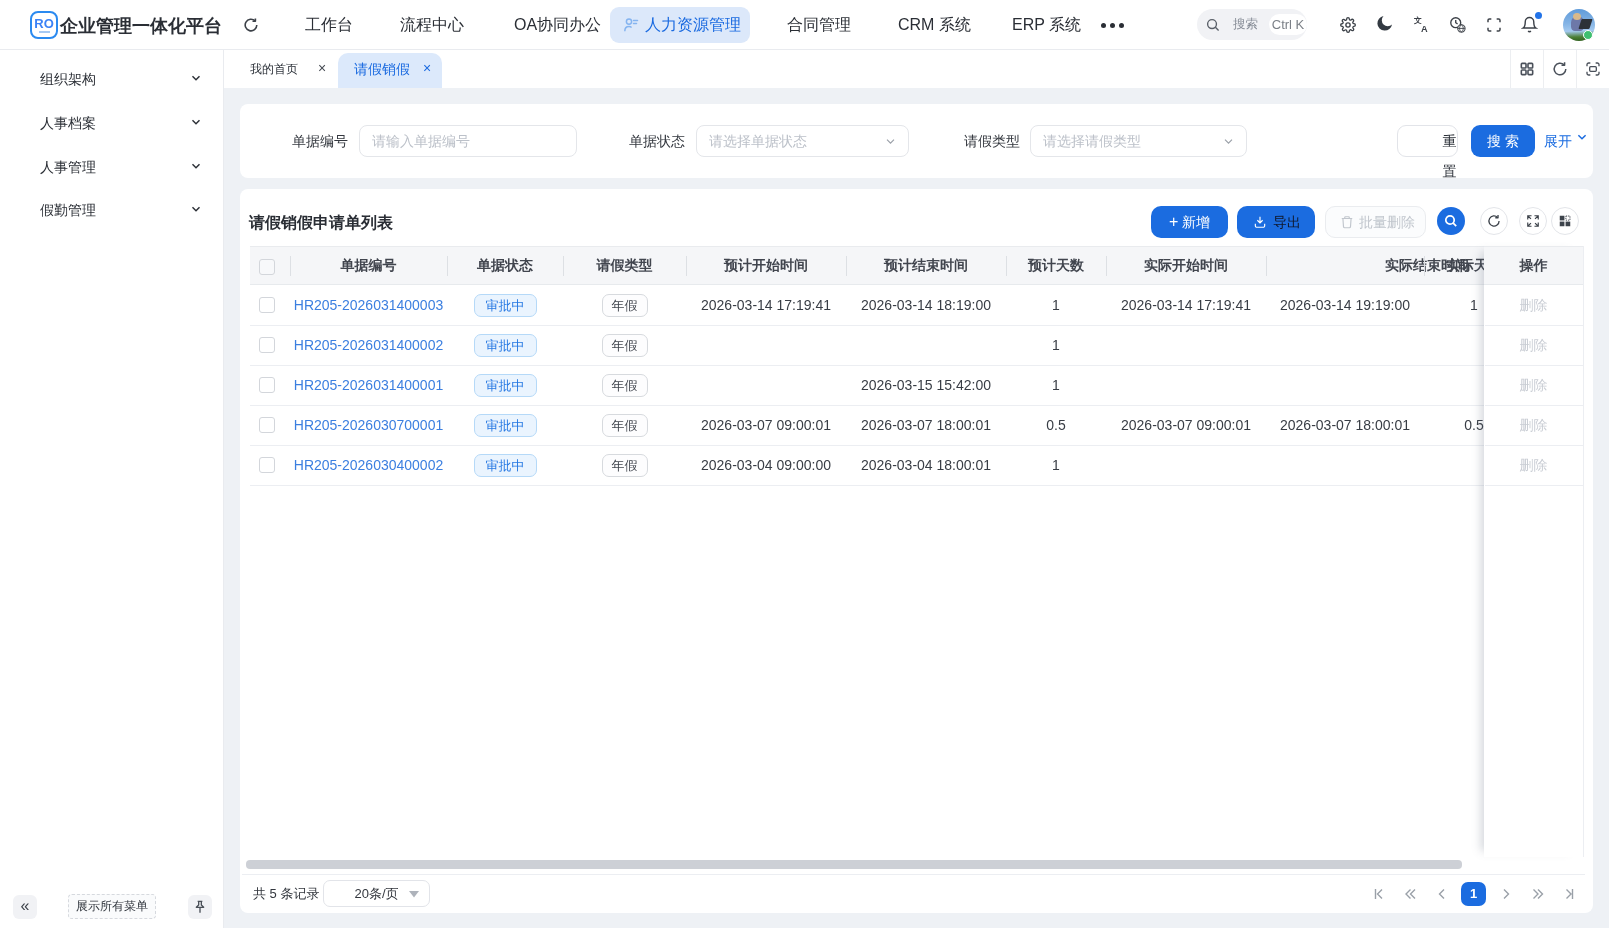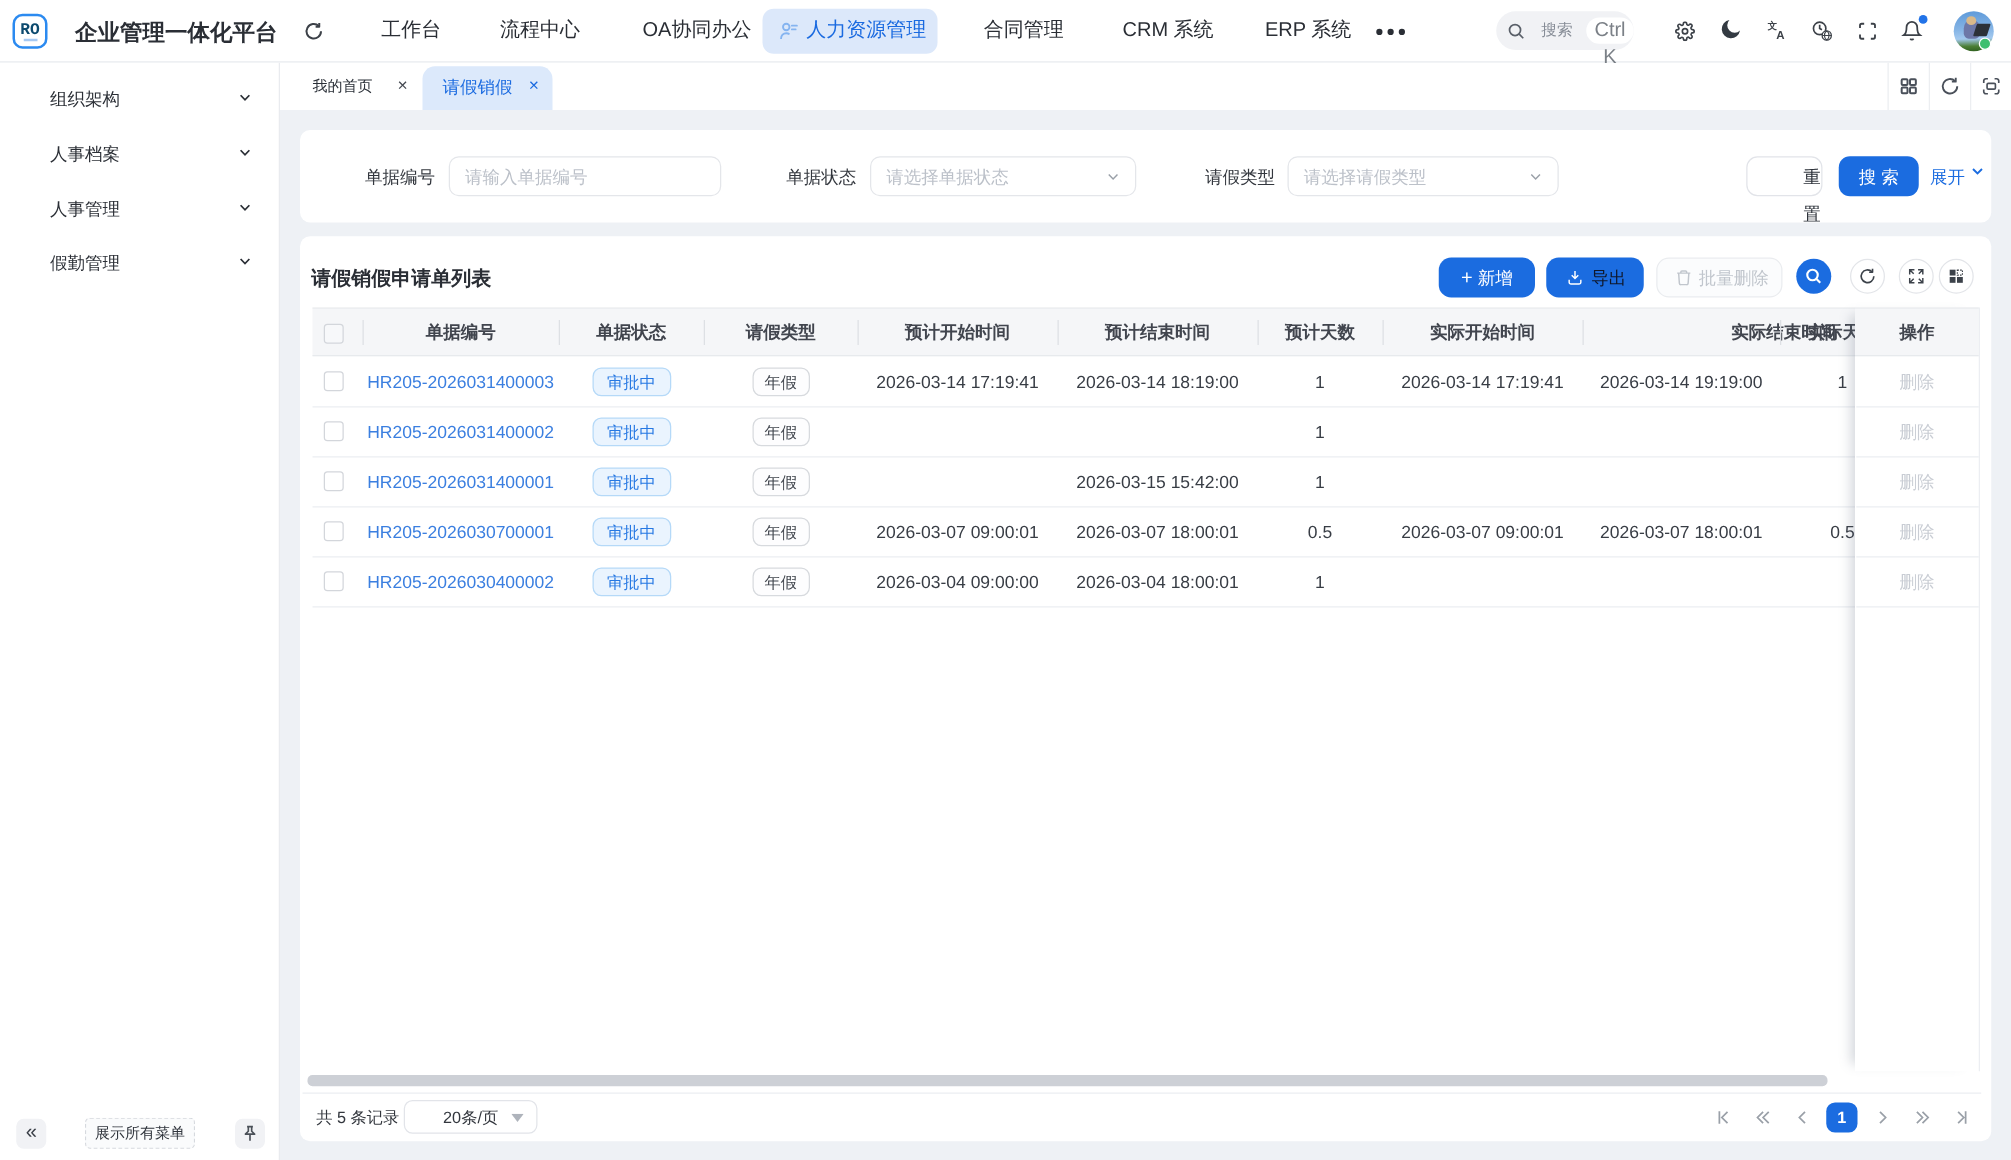--- a/index.html
+++ b/index.html
@@ -21,21 +21,21 @@
 .cbx{position:absolute;width:16px;height:16px;border:1px solid #d3d6db;border-radius:3px;background:#fff;}
 .badge-b{display:inline-block;padding:0 11px;height:23px;line-height:22px;border:1px solid #b5d9f8;background:#eaf4fe;color:#2678e3;border-radius:7px;font-size:13px;}
 .badge-g{display:inline-block;padding:0 9px;height:23px;line-height:22px;border:1px solid #d7dade;background:#fdfdfe;color:#41464e;border-radius:7px;font-size:13px;}
 .vsep{position:absolute;width:1px;height:20px;background:#dde0e4;}
 .cirbtn{position:absolute;width:28px;height:28px;border-radius:50%;border:1px solid #e3e5e9;background:#fff;}
 </style>
 </head>
 <body>
 
 <div class="navbar" id="navbar">
-  <div class="abs" style="left:10px;top:11px;width:28px;height:28px;border:2px solid #2b8af0;border-radius:8px;color:#0c4a6e;font-weight:bold;font-size:13px;text-align:center;line-height:21px;font-family:Liberation Mono, monospace;">RO<div class="abs" style="left:7px;top:18px;width:11px;height:2px;background:#a6c9f3;"></div></div>
+  <div class="abs" style="left:30px;top:11px;width:28px;height:28px;border:2px solid #2b8af0;border-radius:8px;color:#3b82f6;font-weight:bold;font-size:13px;text-align:center;line-height:21px;">RO<div class="abs" style="left:7px;top:18px;width:11px;height:2px;background:#a6c9f3;"></div></div>
   <div class="abs" style="left:60px;top:14px;font-size:18px;font-weight:bold;color:#2a2e35;white-space:nowrap;">企业管理一体化平台</div>
   <svg class="abs" style="left:243px;top:17px;" width="16" height="16" viewBox="0 0 16 16" fill="none" stroke="#3c4148" stroke-width="1.6">
       <path d="M13.8 8a5.8 5.8 0 1 1-1.7-4.1"></path>
       <path d="M12.4 1.4v2.9h-2.9" stroke-linejoin="round"></path>
     </svg>
   <div class="navitem" style="left:305px;width:46px;">工作台</div>
   <div class="navitem" style="left:400px;width:62px;">流程中心</div>
   <div class="navitem" style="left:514px;width:78px;">OA协同办公</div>
   <div class="abs" style="left:610px;top:7px;width:140px;height:36px;background:#dce8fa;border-radius:9px;"></div>
   <svg class="abs" style="left:623px;top:17px;" width="16" height="16" viewBox="0 0 16 16" fill="none" stroke="#85b4f0" stroke-width="1.5">
@@ -49,21 +49,21 @@
   <div class="navitem" style="left:1012px;width:66px;">ERP 系统</div>
   <div class="abs" style="left:1101px;top:23px;width:5px;height:5px;border-radius:50%;background:#2a2e35;"></div>
     <div class="abs" style="left:1110px;top:23px;width:5px;height:5px;border-radius:50%;background:#2a2e35;"></div>
     <div class="abs" style="left:1119px;top:23px;width:5px;height:5px;border-radius:50%;background:#2a2e35;"></div>
   <div class="abs" style="left:1197px;top:9px;width:110px;height:31px;background:#f1f2f5;border-radius:15.5px;"></div>
   <svg class="abs" style="left:1206px;top:18px;" width="14" height="14" viewBox="0 0 13 13" fill="none" stroke="#5a6069" stroke-width="1.3">
       <circle cx="5.6" cy="5.6" r="4.1"></circle>
       <path d="M8.7 8.7l3 3"></path>
     </svg>
   <div class="abs" style="left:1233px;top:9px;height:31px;line-height:31px;font-size:12.5px;color:#868c96;">搜索</div>
-  <div class="abs" style="left:1269px;top:14px;width:38px;height:21px;background:#fff;border-radius:10.5px;font-size:16px;color:#7b8087;text-align:center;line-height:21px;">Ctrl K</div>
+  <div class="abs" style="left:1269px;top:14px;width:38px;height:21px;background:#fff;border-radius:10.5px;font-size:13px;color:#7b8087;text-align:center;line-height:21px;">Ctrl K</div>
   <svg class="abs" style="left:1340px;top:17px;" width="16" height="16" viewBox="0 0 24 24" fill="none" stroke="#3c4148" stroke-width="2">
       <circle cx="12" cy="12" r="3.2"></circle>
       <path d="M19.4 15a1.6 1.6 0 0 0 .3 1.8l.1.1a2 2 0 1 1-2.8 2.8l-.1-.1a1.6 1.6 0 0 0-1.8-.3 1.6 1.6 0 0 0-1 1.5V21a2 2 0 1 1-4 0v-.1a1.6 1.6 0 0 0-1-1.5 1.6 1.6 0 0 0-1.8.3l-.1.1a2 2 0 1 1-2.8-2.8l.1-.1a1.6 1.6 0 0 0 .3-1.8 1.6 1.6 0 0 0-1.5-1H3a2 2 0 1 1 0-4h.1a1.6 1.6 0 0 0 1.5-1 1.6 1.6 0 0 0-.3-1.8l-.1-.1a2 2 0 1 1 2.8-2.8l.1.1a1.6 1.6 0 0 0 1.8.3h.1a1.6 1.6 0 0 0 1-1.5V3a2 2 0 1 1 4 0v.1a1.6 1.6 0 0 0 1 1.5 1.6 1.6 0 0 0 1.8-.3l.1-.1a2 2 0 1 1 2.8 2.8l-.1.1a1.6 1.6 0 0 0-.3 1.8v.1a1.6 1.6 0 0 0 1.5 1H21a2 2 0 1 1 0 4h-.1a1.6 1.6 0 0 0-1.5 1z"></path>
     </svg>
   <svg class="abs" style="left:1375px;top:14px;" width="19" height="19" viewBox="0 0 24 24" fill="#333a42">
       <path d="M21.5 13.2A9.3 9.3 0 1 1 10.8 2.5a7.4 7.4 0 0 0 10.7 10.7z"></path>
     </svg>
   <svg class="abs" style="left:1414px;top:16px;" width="17" height="17" viewBox="0 0 24 24" fill="#3c4148">
       <text x="0" y="10" font-size="11" font-weight="bold" fill="#3c4148">文</text>
       <text x="10" y="22" font-size="13" font-weight="bold" fill="#3c4148">A</text>

